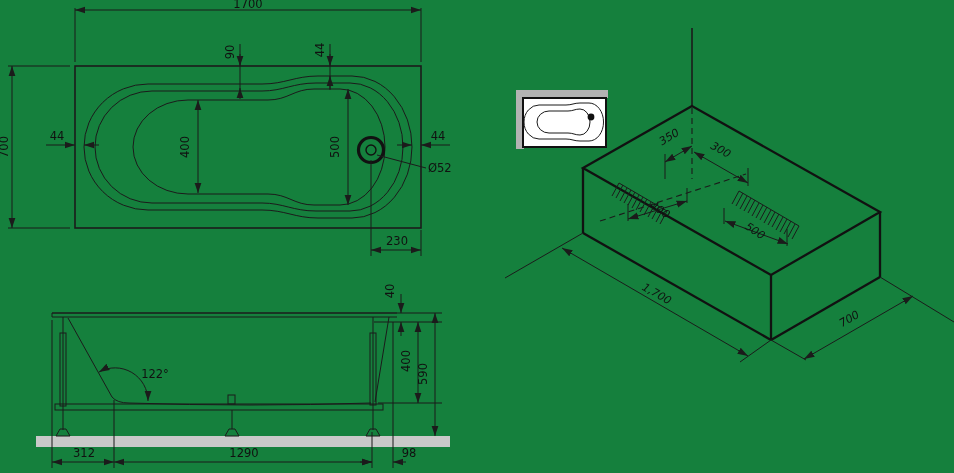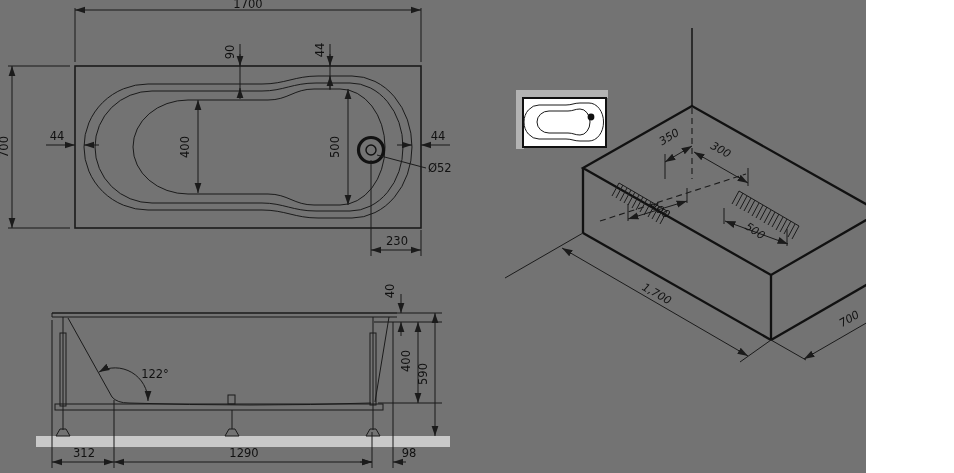--- a/index.html
+++ b/index.html
@@ -1,16 +1,16 @@
 <!DOCTYPE html>
 <html><head>
 <meta charset="utf-8">
 <style>
   html,body{margin:0;padding:0;background:#fff;}
-  .canvas{position:relative;width:866px;height:473px;background:#737373;overflow:hidden;
+  .canvas{position:relative;width:954px;height:473px;background:#15803d;overflow:hidden;
           font-family:"DejaVu Sans", sans-serif;}
   svg{display:block}
   .ln{stroke:#1b1b1b;stroke-width:1;fill:none;}
   .ln15{stroke:#1b1b1b;stroke-width:1.6;fill:none;}
   .thick{stroke:#111;stroke-width:2.3;fill:none;}
   .dim{stroke:#1b1b1b;stroke-width:1;fill:none;}
   .dash{stroke:#1b1b1b;stroke-width:1.1;fill:none;stroke-dasharray:6 4;}
   .dimtxt{font:11.5px "DejaVu Sans",sans-serif;fill:#111;}
   .isotxt{font:italic 11px "DejaVu Sans",sans-serif;fill:#111;}
   .gray{fill:#c9c9c9;stroke:none;}

